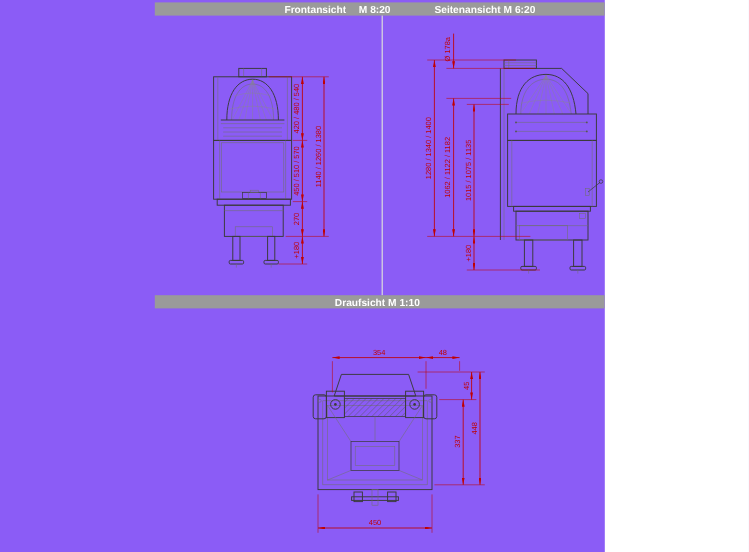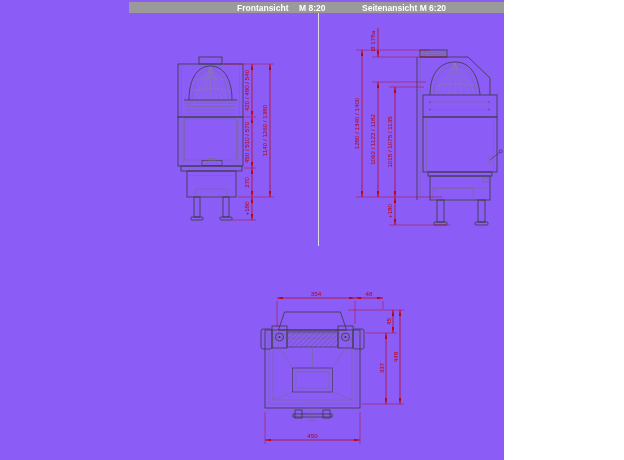--- a/index.html
+++ b/index.html
@@ -197,20 +197,23 @@
       <line class="d" x1="45" y1="177" x2="45" y2="205" marker-start="url(#sA)" marker-end="url(#sA)"></line>
 
       <text class="dt" transform="rotate(-90 25.3 21)" x="25.3" y="21">Ø 178a</text>
       <text class="dt" transform="rotate(-90 9.3 103.5)" x="9.3" y="103.5">1280 / 1340 / 1400</text>
       <text class="dt" transform="rotate(-90 25.3 119.5)" x="25.3" y="119.5">1062 / 1122 / 1182</text>
       <text class="dt" transform="rotate(-90 42.3 122)" x="42.3" y="122">1015 / 1075 / 1135</text>
       <text class="dt" transform="rotate(-90 42.3 191)" x="42.3" y="191">+180</text>
     </g>
   </svg>
 
+  <div class="bar bar-mid">
+    <span class="t" style="left:150px">Draufsicht M 1:10</span>
+  </div>
 
   <svg class="top" width="200" height="202" viewBox="0 0 200 202">
     <defs>
       <marker id="tA" viewBox="0 0 6 2.4" refX="6" refY="1.2" markerWidth="6" markerHeight="2.4" markerUnits="userSpaceOnUse" orient="auto-start-reverse">
         <path d="M0,0 L6,1.2 L0,2.4 z" fill="#c00000"></path>
       </marker>
       <pattern id="hp" width="3.5" height="3.5" patternUnits="userSpaceOnUse" patternTransform="rotate(45)">
         <line x1="0" y1="0" x2="0" y2="3.5" stroke="#555" stroke-width="0.6"></line>
       </pattern>
     </defs>

